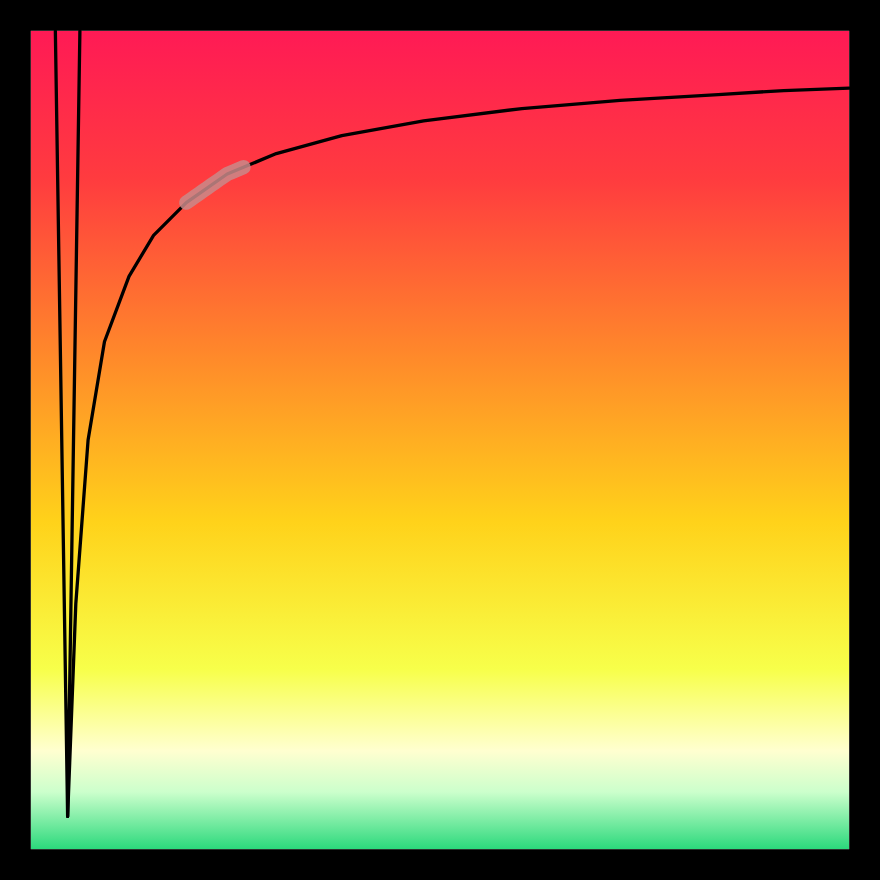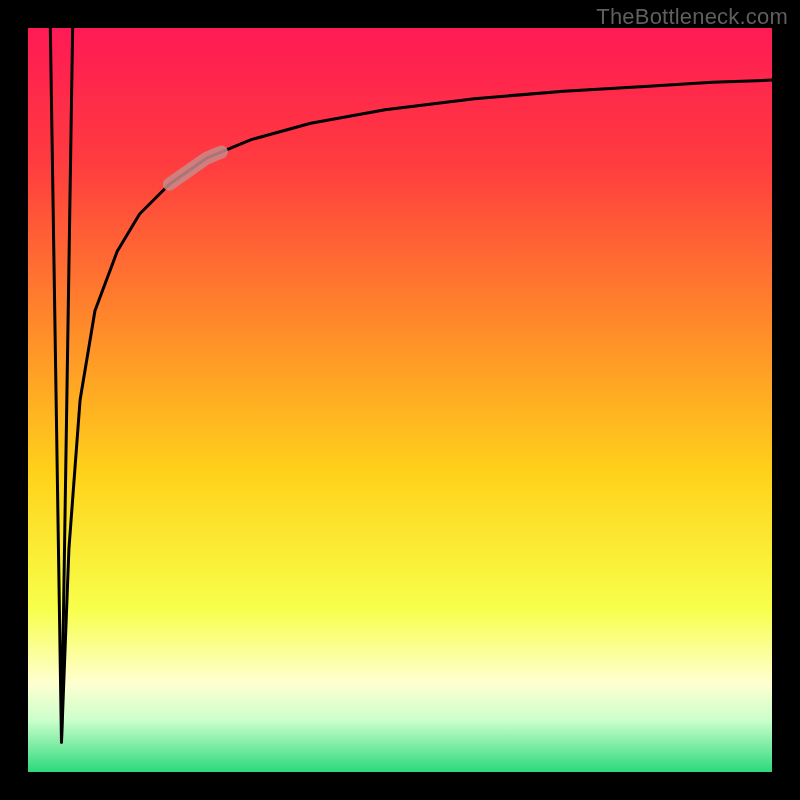--- a/index.html
+++ b/index.html
@@ -24,21 +24,20 @@
     z-index: 5;
   }
   svg {
     display: block;
   }
 </style>
 </head>
 <body>
 
 <div class="wrap">
-  <div class="watermark">TheBottleneck.com</div>
   <svg id="chart-svg" width="800" height="800" viewBox="0 0 800 800">
       <defs>
         <linearGradient id="bg-grad" x1="0" y1="0" x2="0" y2="1">
           <stop offset="0.0%" stop-color="#ff1a55"></stop>
           <stop offset="18.0%" stop-color="#ff3b3f"></stop>
           <stop offset="40.0%" stop-color="#ff8a2a"></stop>
           <stop offset="60.0%" stop-color="#ffd21a"></stop>
           <stop offset="78.0%" stop-color="#f7ff4a"></stop>
           <stop offset="88.0%" stop-color="#ffffd0"></stop>
           <stop offset="93.0%" stop-color="#ccffcc"></stop>

